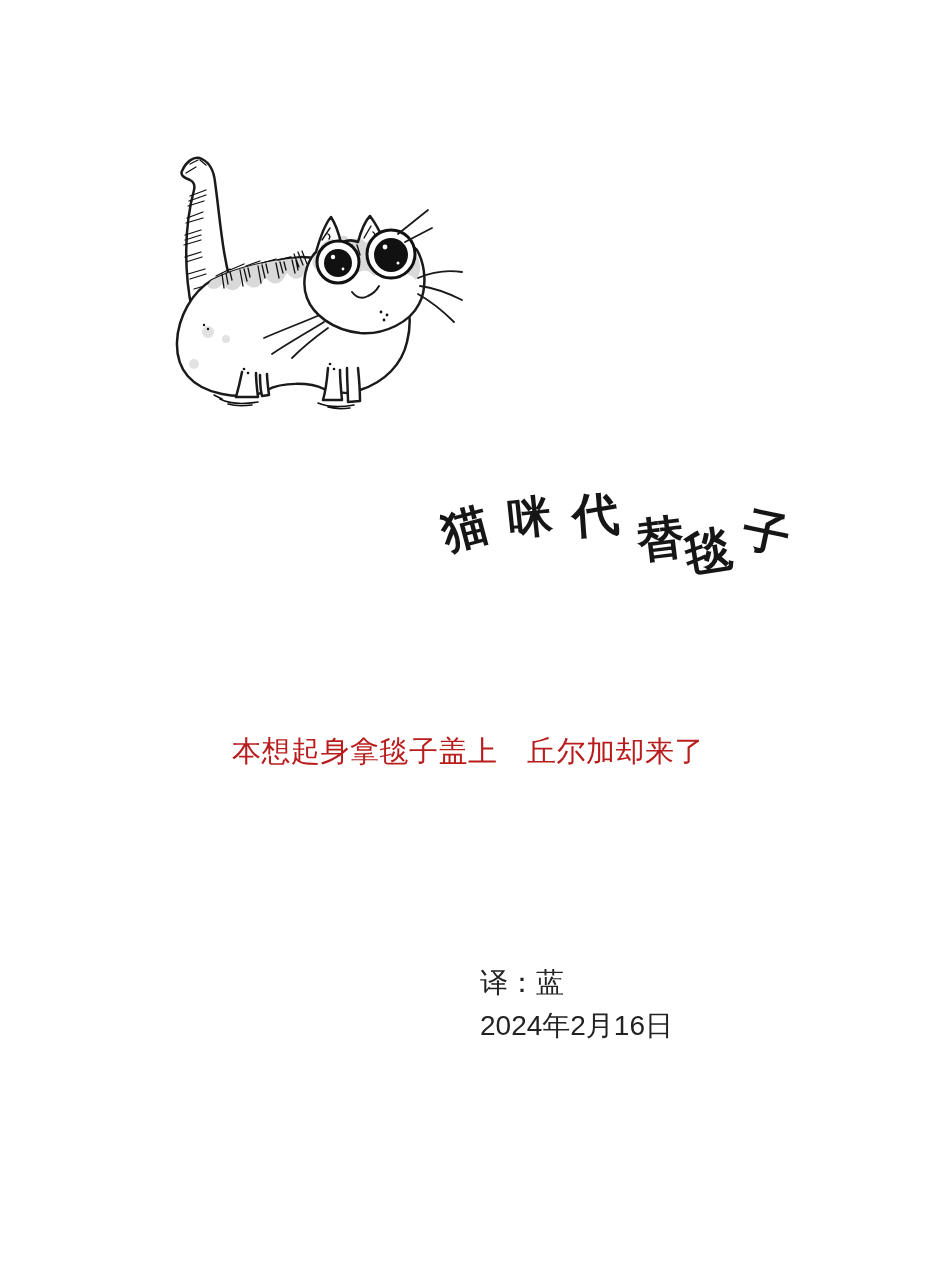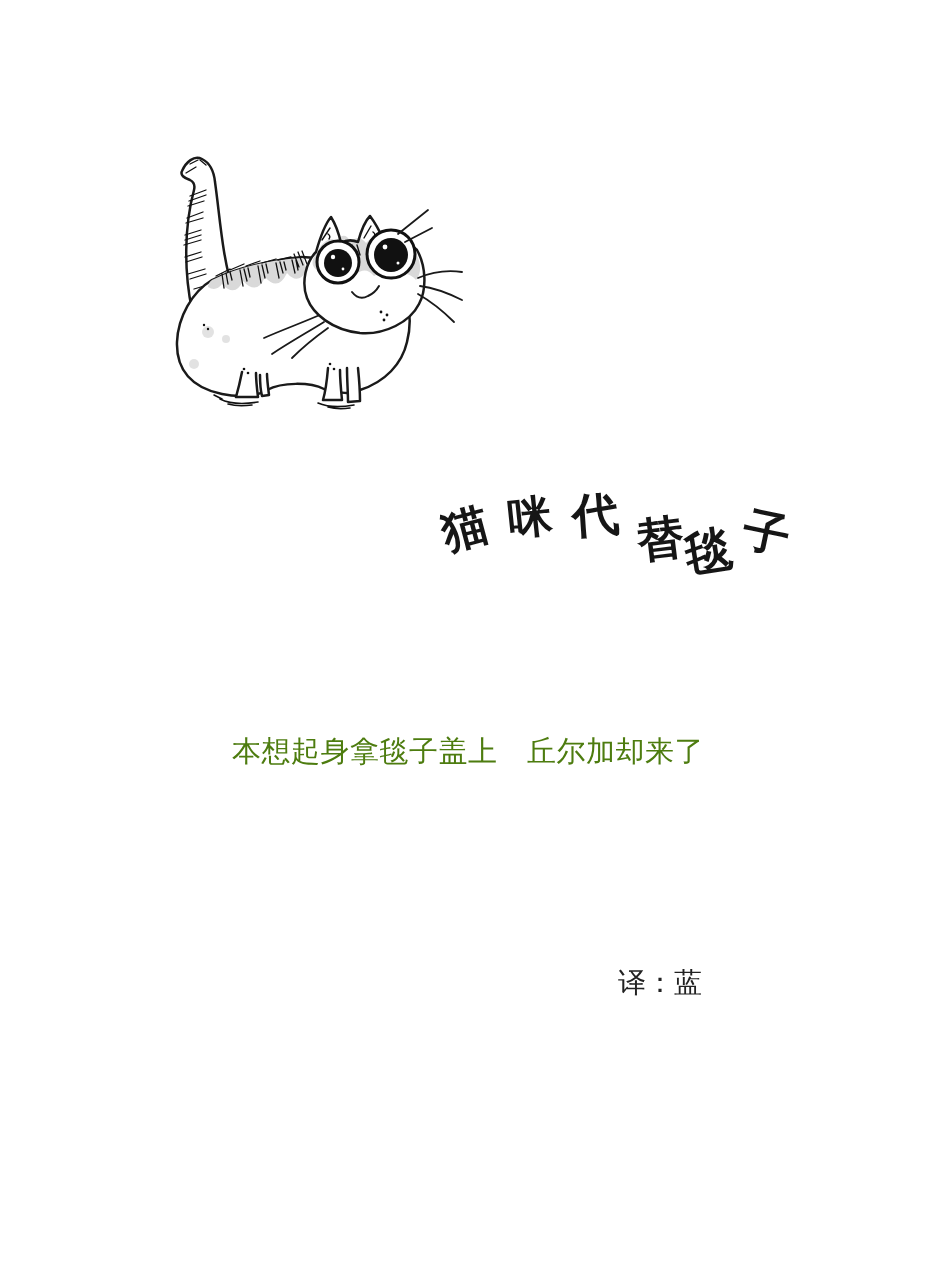--- a/index.html
+++ b/index.html
@@ -23,28 +23,28 @@
   .tc1{left:508px;top:496px;font-size:44px;transform:rotate(-6deg);}
   .tc2{left:572px;top:492px;font-size:47px;transform:rotate(-4deg);}
   .tc3{left:637px;top:516px;font-size:47px;transform:rotate(-7deg);}
   .tc4{left:685px;top:528px;font-size:47px;transform:rotate(-9deg);}
   .tc5{left:743px;top:510px;font-size:47px;transform:rotate(12deg);}
 
   
   #caption{
     position:absolute;left:232px;top:731px;width:540px;
     font-size:29px;line-height:40px;font-weight:400;
-    letter-spacing:0.5px;color:#4d7c0f;
+    letter-spacing:0.5px;color:#b91c1c;
   }
   #caption .cap-line{white-space:nowrap;}
 
   
   #credits{
     position:absolute;left:480px;top:961px;width:360px;
-    text-align:center;font-size:28px;line-height:43px;
+    text-align:left;font-size:28px;line-height:43px;
     font-weight:400;color:#222;
   }
 </style>
 </head>
 <body>
 
 <div id="page">
 
   <svg id="cat" viewBox="0 0 300 272" xmlns="http://www.w3.org/2000/svg">
     <g stroke-linecap="round" stroke-linejoin="round">
@@ -132,15 +132,16 @@
     <span class="title-char tc4">毯</span>
     <span class="title-char tc5">子</span>
   </div>
 
   <div id="caption">
     <div class="cap-line">本想起身拿毯子盖上　丘尔加却来了</div>
   </div>
 
   <div id="credits">
     <div>译：蓝</div>
+    <div>2024年2月16日</div>
   </div>
 
 </div>
 
 </body></html>

